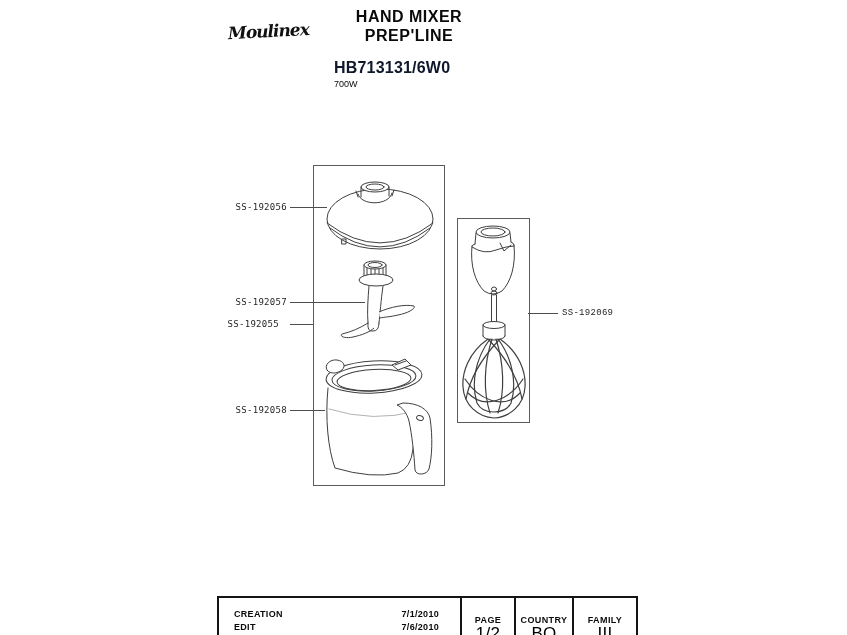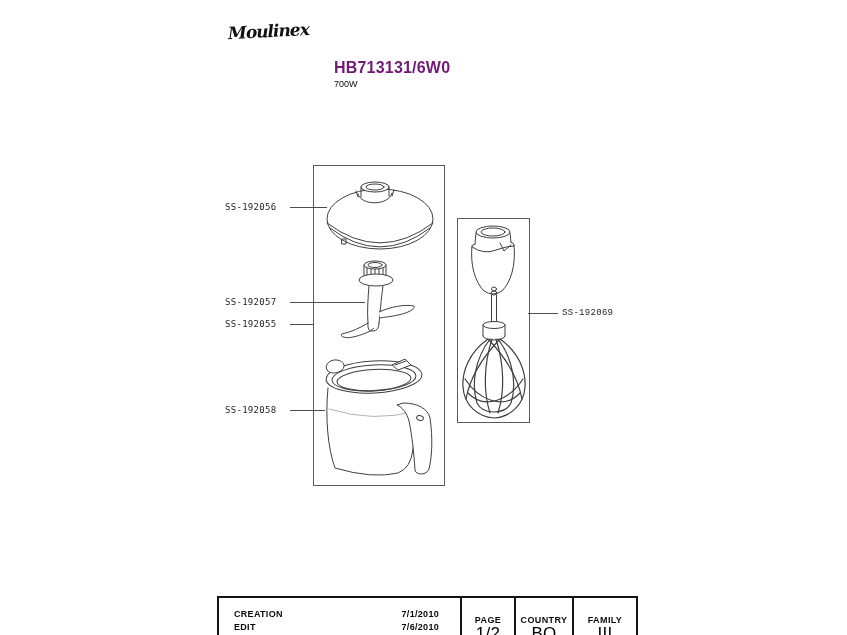--- a/index.html
+++ b/index.html
@@ -11,33 +11,33 @@
 
   
   #brand-logo{
     left:228px;top:21px;width:85px;
     font-family:"DejaVu Serif",serif;font-style:italic;font-weight:bold;
     font-size:17px;letter-spacing:-1px;transform:rotate(-3deg);color:#111;
   }
   #title-block{left:309px;top:7px;width:200px;text-align:center;}
   #title-block .t-line{font-weight:bold;font-size:16px;letter-spacing:.5px;line-height:19px;color:#0a0a0a;}
   #model-block{left:334px;top:59px;}
-  #model-number{font-weight:bold;font-size:16px;letter-spacing:.2px;color:#701a75;}
+  #model-number{font-weight:bold;font-size:16px;letter-spacing:.2px;color:#0f172a;}
   #wattage{font-weight:normal;font-size:9px;margin-top:2px;color:#0a0a0a;}
 
   
   .part-box{border:1px solid #5a5a5a;background:#fff;}
   #chopper-box{left:313px;top:165px;width:130px;height:319px;}
   #whisk-box{left:457px;top:218px;width:71px;height:203px;}
   .leader{height:1px;background:#4d4d4d;}
   .part-label{
     font-family:"DejaVu Sans Mono","Liberation Mono",monospace;
     font-size:9px;color:#1f1f1f;white-space:nowrap;letter-spacing:.3px;
   }
-  .lbl-right{width:62px;}
+  .lbl-right{width:62px;text-align:right;}
   svg .ln{fill:none;stroke:#3f3f3f;stroke-width:1;stroke-linecap:round;stroke-linejoin:round;}
   svg .fw{fill:#ffffff;stroke:#3f3f3f;stroke-width:1;stroke-linejoin:round;}
   svg .faint{stroke:#b3b3b3;}
   svg .wire{stroke-width:1.2;}
 
   
   #footer-table{
     left:217px;top:596px;width:421px;height:49px;display:flex;
     border:2px solid #141414;box-sizing:border-box;background:#fff;
   }
@@ -51,20 +51,24 @@
   .ft-label{font-size:9px;font-weight:bold;letter-spacing:.4px;color:#0a0a0a;line-height:10px;}
   .ft-value{font-size:17px;font-weight:normal;letter-spacing:.3px;color:#000000;line-height:18px;}
 </style>
 </head>
 <body>
 
 <div id="canvas">
 
   <div class="abs" id="brand-logo">Moulinex</div>
 
+  <div class="abs" id="title-block">
+    <div class="t-line">HAND MIXER</div>
+    <div class="t-line">PREP'LINE</div>
+  </div>
 
   <div class="abs" id="model-block">
     <div id="model-number">HB713131/6W0</div>
     <div id="wattage">700W</div>
   </div>
 
   <div class="abs part-box" id="chopper-box">
     <svg width="130" height="319" viewBox="0 0 130 319">
 
       <g>
@@ -140,21 +144,21 @@
   </div>
 
   <div class="abs leader" style="left:290px;top:207px;width:37px;"></div>
   <div class="abs leader" style="left:290px;top:302px;width:75px;"></div>
   <div class="abs leader" style="left:290px;top:324px;width:23px;"></div>
   <div class="abs leader" style="left:290px;top:410px;width:35px;"></div>
   <div class="abs leader" style="left:528px;top:313px;width:30px;"></div>
 
   <div class="abs part-label lbl-right" style="left:225px;top:202px;">SS-192056</div>
   <div class="abs part-label lbl-right" style="left:225px;top:297px;">SS-192057</div>
-  <div class="abs part-label lbl-right" style="left:225px;top:319px;">SS-192055</div>
+  <div class="abs part-label lbl-right" style="left:217px;top:319px;">SS-192055</div>
   <div class="abs part-label lbl-right" style="left:225px;top:405px;">SS-192058</div>
   <div class="abs part-label" style="left:562px;top:308px;font-family:Liberation Mono, monospace;">SS-192069</div>
 
   <div class="abs" id="footer-table">
     <div class="ft-cell" id="ft-dates">
       <div class="ft-row">
         <span>CREATION</span>
         <span>7/1/2010</span>
       </div>
       <div class="ft-row">

